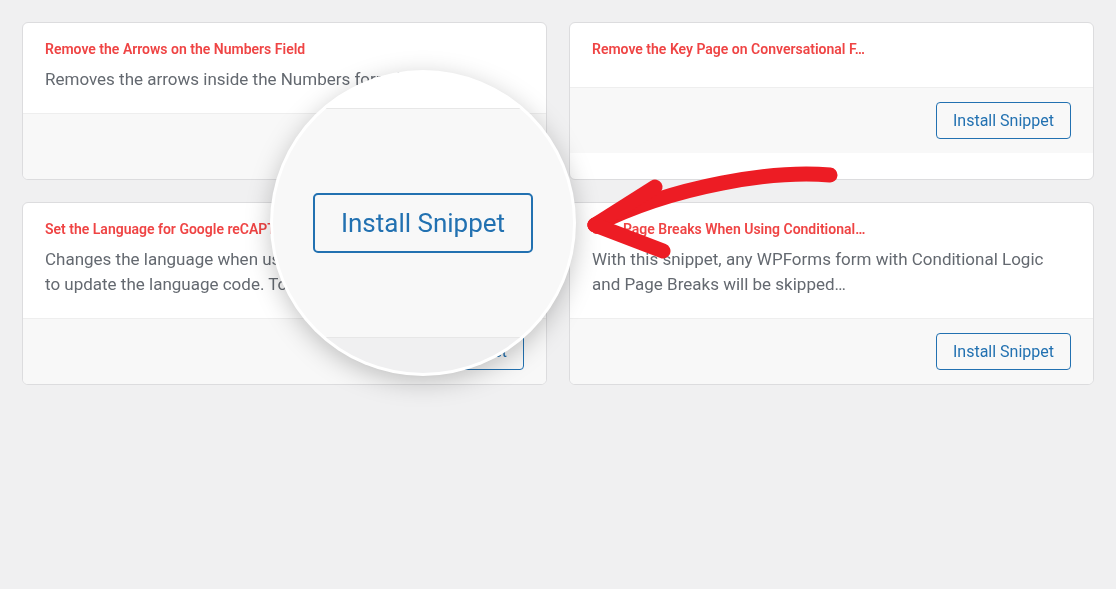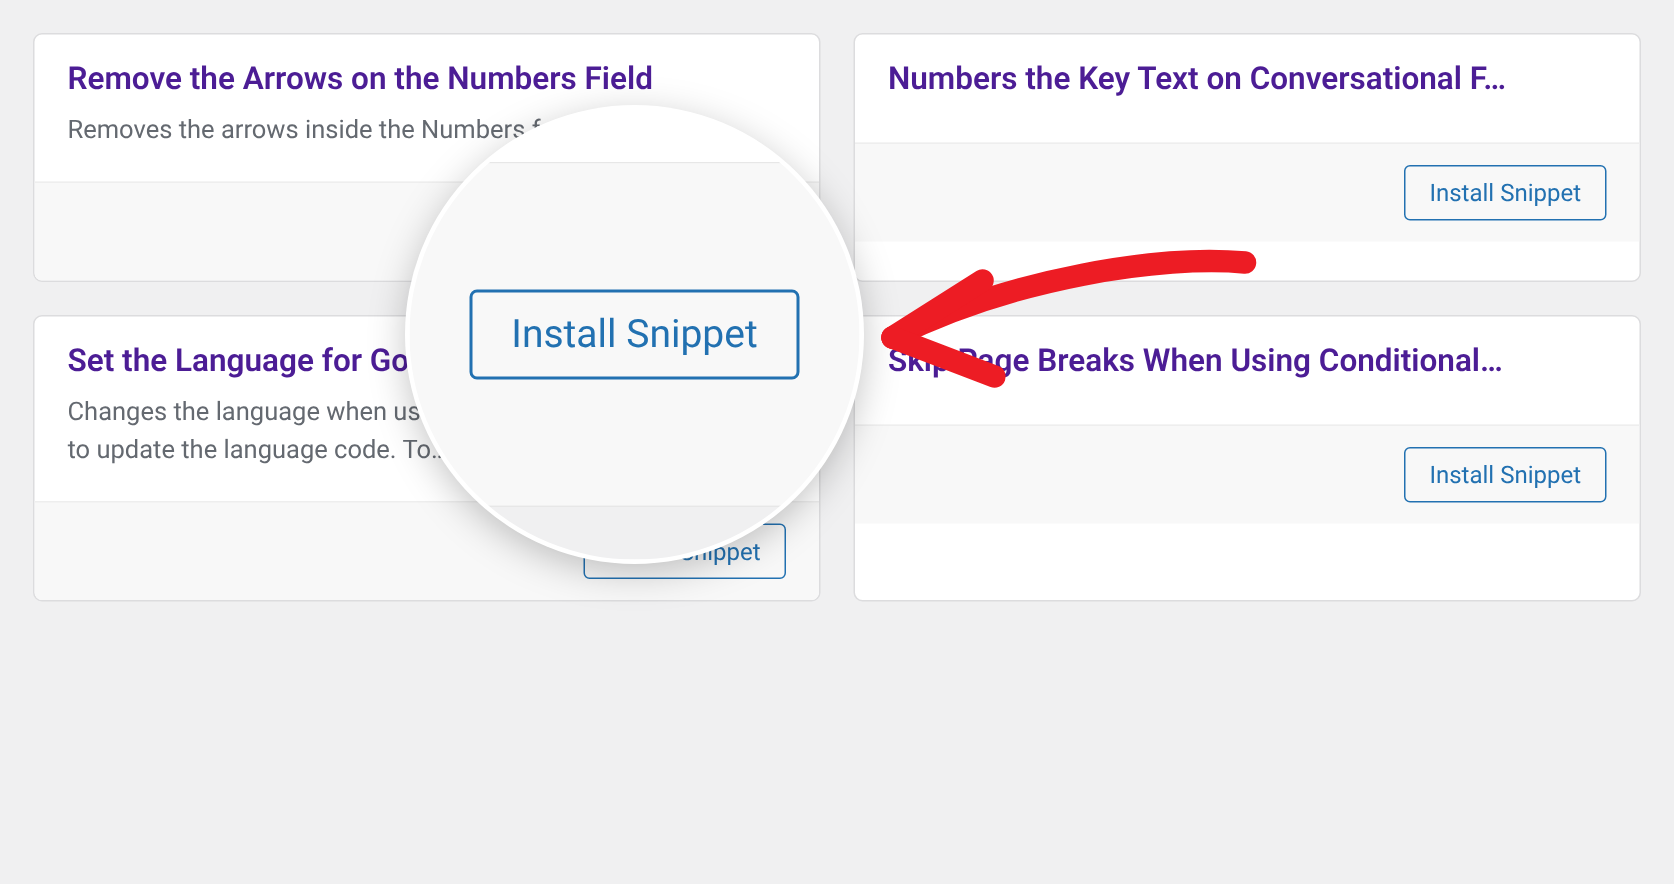--- a/index.html
+++ b/index.html
@@ -25,23 +25,23 @@
       border: 1px solid #dcdcde;
       border-radius: 6px;
       overflow: hidden;
       display: flex;
       flex-direction: column;
     }
     .card-body {
       padding: 18px 22px 20px 22px;
     }
     .card-title {
-      font-size: 21px;
+      font-size: 14px;
       font-weight: 600;
-      color: #4c1d95;
+      color: #ef4444;
       margin-bottom: 10px;
       white-space: nowrap;
       overflow: hidden;
       text-overflow: ellipsis;
     }
     .card-desc {
       font-size: 17px;
       color: #646970;
       line-height: 1.5;
       display: -webkit-box;
@@ -139,40 +139,41 @@
       <h3 class="card-title">Remove the Arrows on the Numbers Field</h3>
       <p class="card-desc">Removes the arrows inside the Numbers form field.</p>
     </div>
     <div class="card-footer">
       <button class="install-btn">Install Snippet</button>
     </div>
   </div>
 
   <div class="card">
     <div class="card-body">
-      <h3 class="card-title">Numbers the Key Text on Conversational F…</h3>
+      <h3 class="card-title">Remove the Key Page on Conversational F…</h3>
     </div>
     <div class="card-footer">
       <button class="install-btn">Install Snippet</button>
     </div>
   </div>
 
   <div class="card">
     <div class="card-body">
       <h3 class="card-title">Set the Language for Google reCAPTCHA</h3>
       <p class="card-desc">Changes the language when using reCAPTCHA. You'll just need to update the language code. To…</p>
     </div>
     <div class="card-footer">
       <button class="install-btn">Install Snippet</button>
     </div>
   </div>
 
   <div class="card">
     <div class="card-body">
       <h3 class="card-title">Skip Page Breaks When Using Conditional…</h3>
+      <p class="card-desc">With this snippet, any WPForms form with Conditional Logic and Page Breaks will be skipped…</p>
     </div>
     <div class="card-footer">
       <button class="install-btn">Install Snippet</button>
     </div>
   </div>
 
 </div>
 
 <div class="magnifier">
   <div class="mag-inner">

